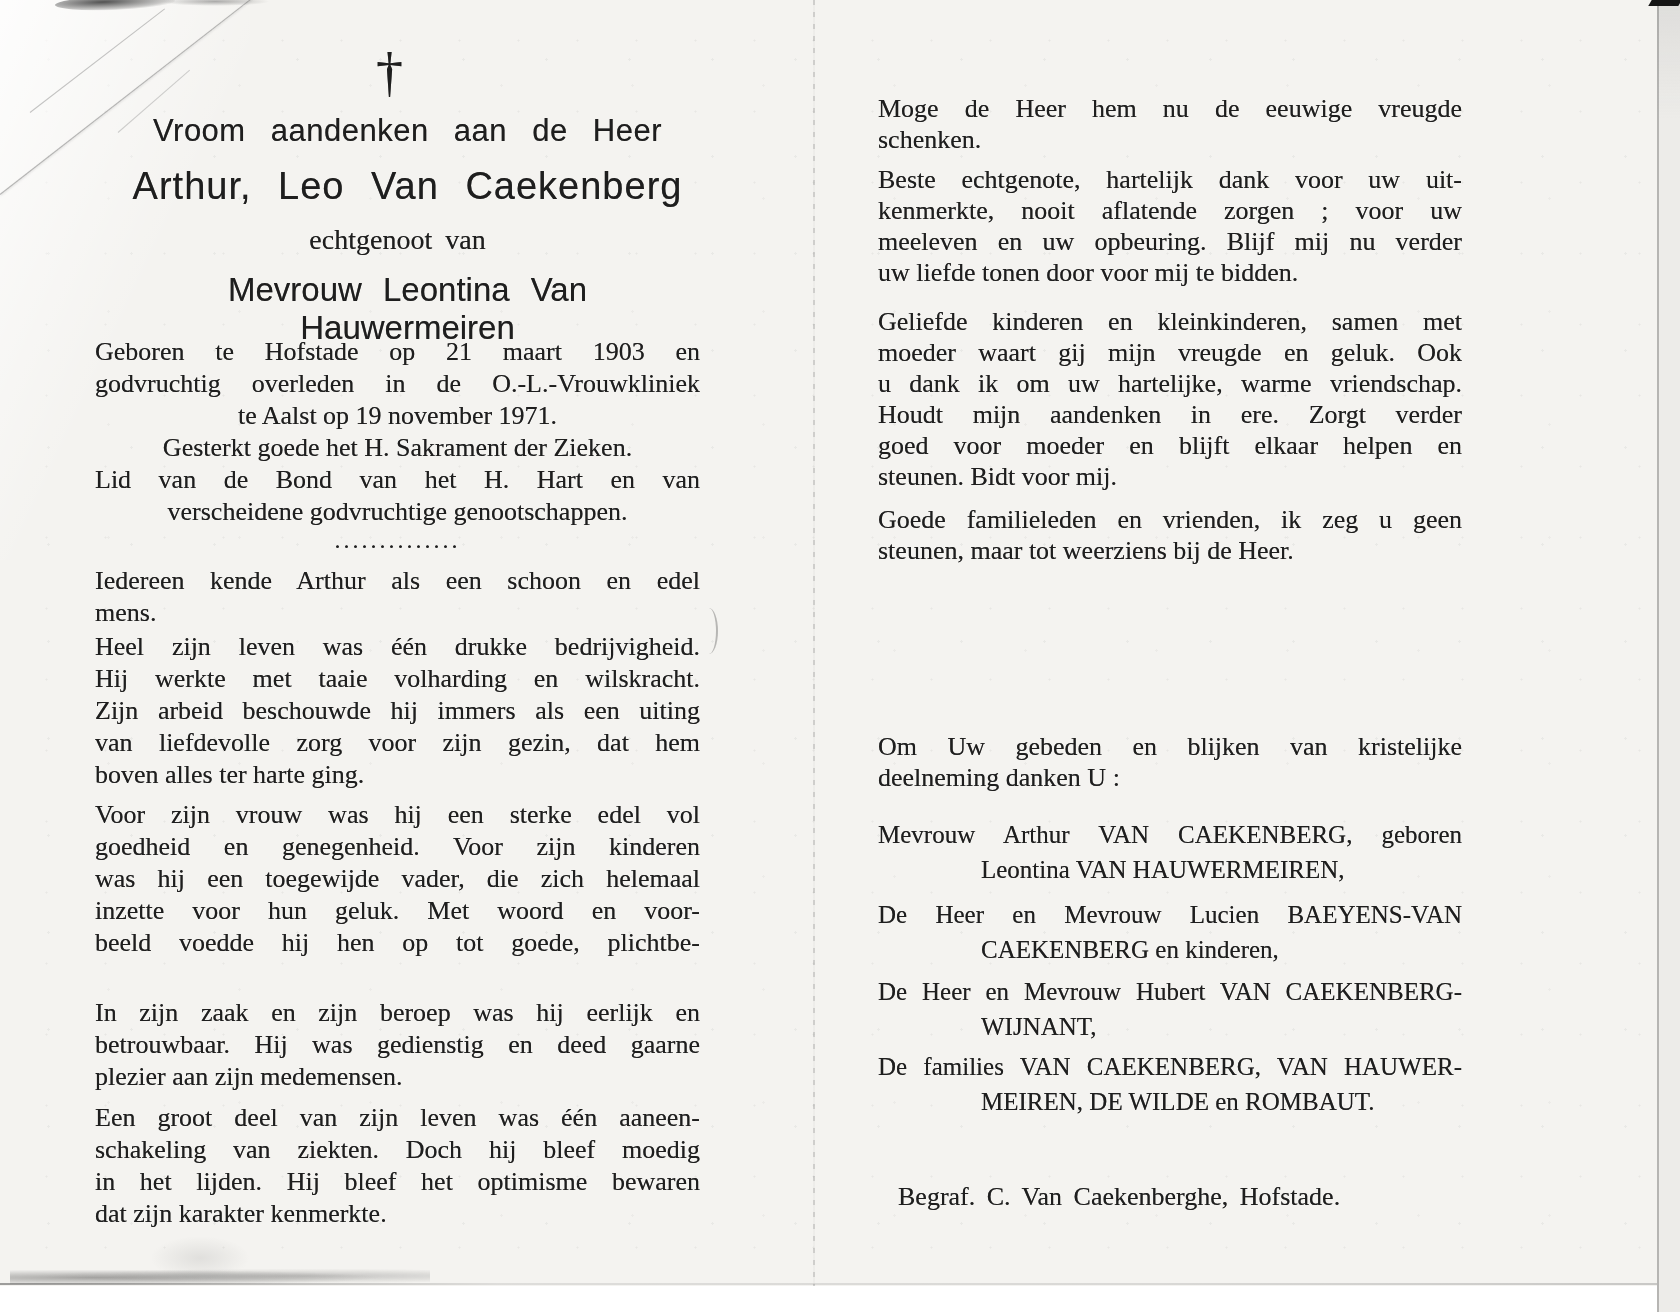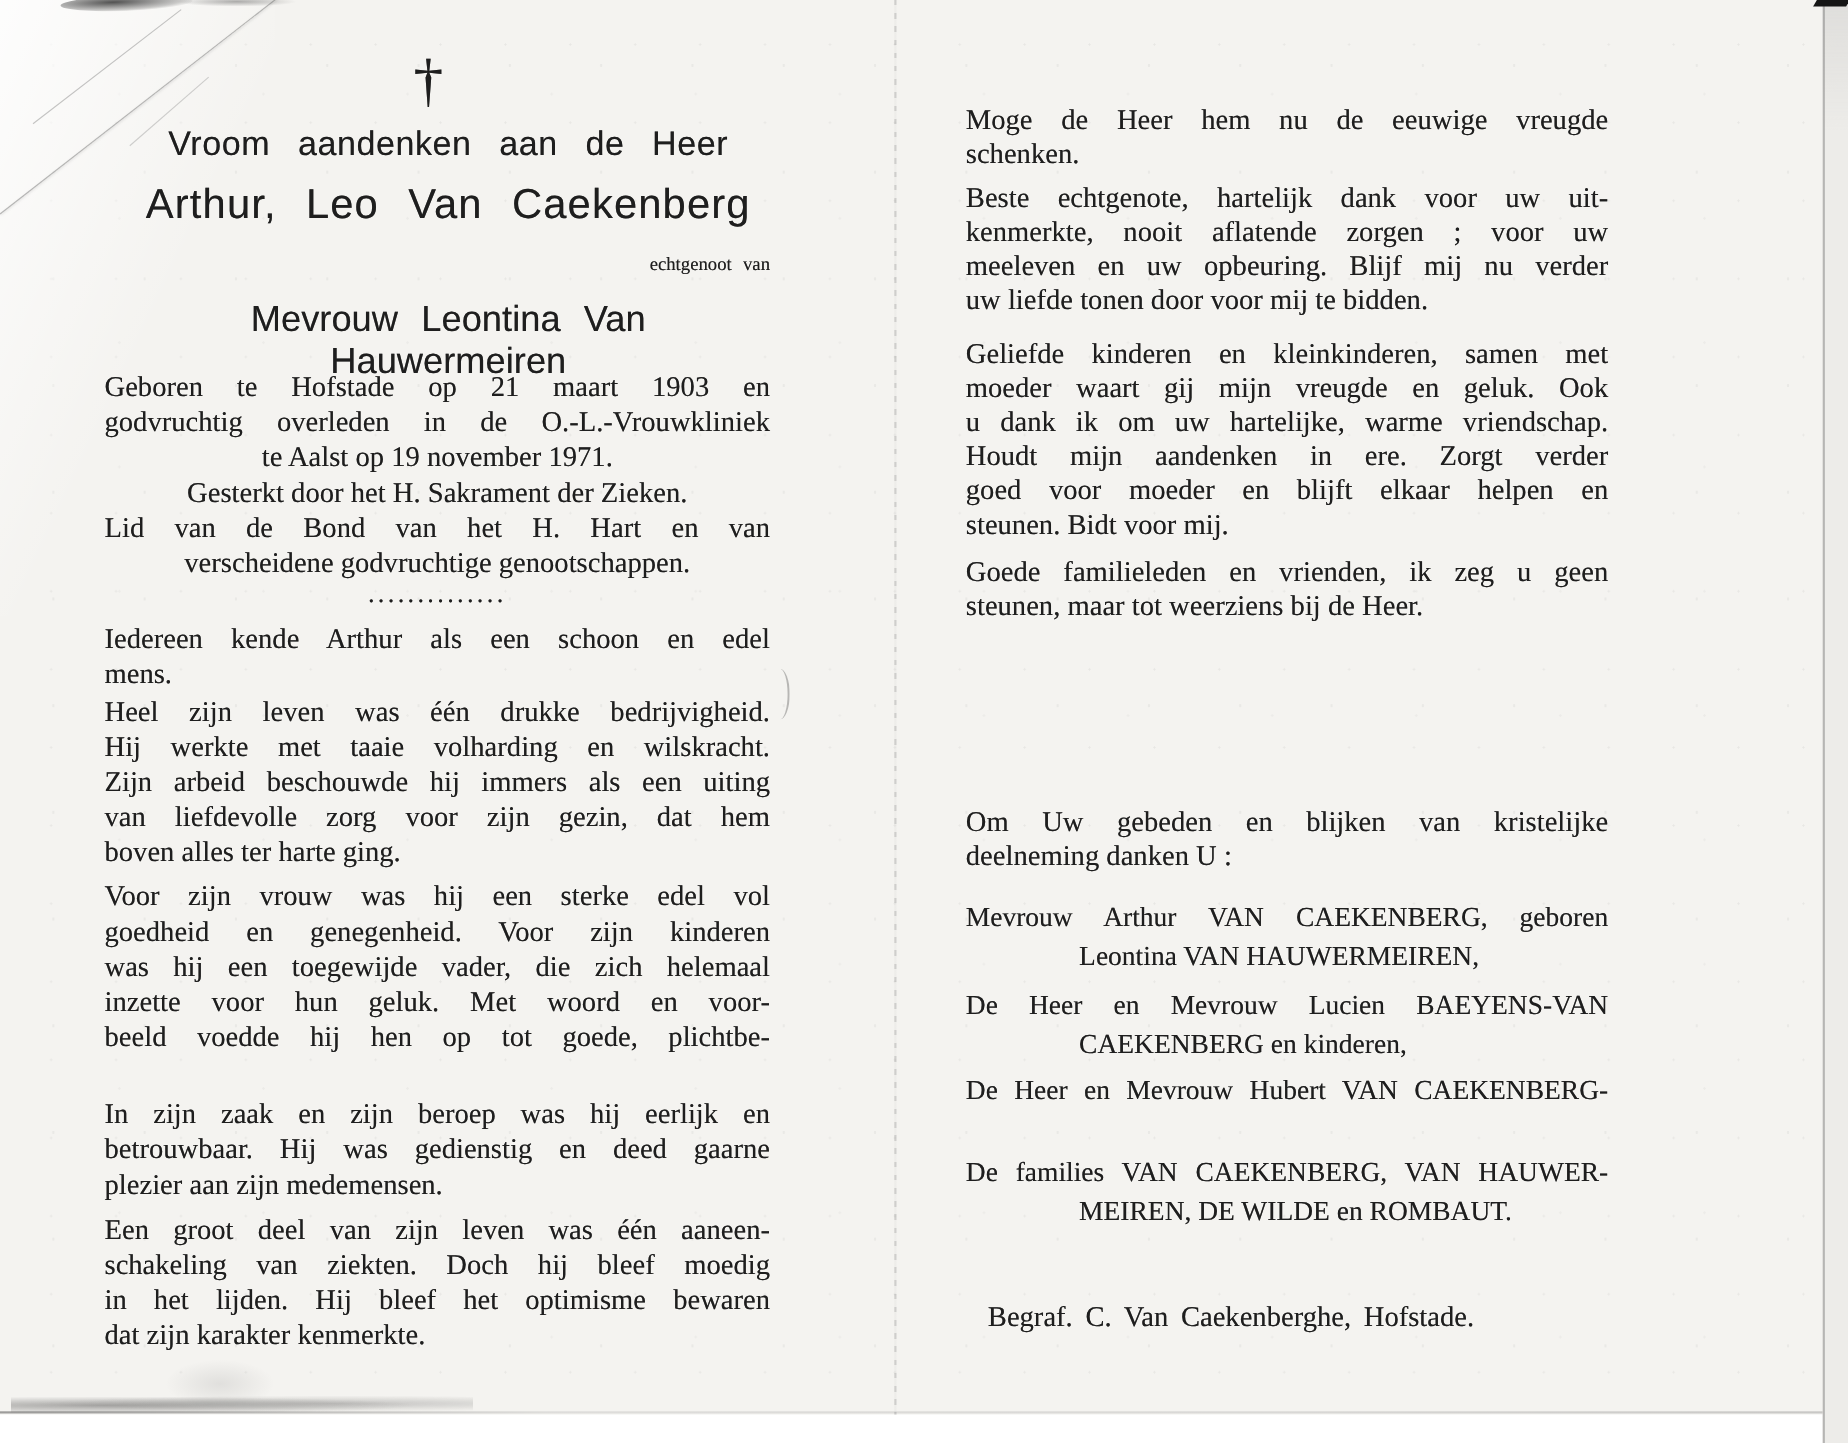--- a/index.html
+++ b/index.html
@@ -19,21 +19,21 @@
   .blk{position:absolute;left:0;right:0;}
   .ln{font-size:26px;line-height:32px;text-align:justify;text-align-last:justify;}
   .page-right .ln{line-height:31px;}
   .ln.end{text-align-last:left;}
   .ln.ctr{text-align:center;text-align-last:center;}
   .ln.ind{text-align:right;text-align-last:left;padding-left:103px;}
   .sans{font-family:Liberation Sans, sans-serif;margin-left:20px;}
   .cross{top:44px;font-size:54px;line-height:58px;text-align:center;margin-left:-16px;}
   .intro{top:113px;font-size:31px;line-height:36px;text-align:center;word-spacing:16px;letter-spacing:0.5px;}
   .name{top:164px;font-size:38px;line-height:44px;text-align:center;word-spacing:15px;letter-spacing:1px;}
-  .relation{top:224px;font-size:17px;line-height:32px;text-align:right;word-spacing:6px;}
+  .relation{top:224px;font-size:28px;line-height:32px;text-align:center;word-spacing:6px;}
   .spouse{top:271px;font-size:33px;line-height:38px;text-align:center;word-spacing:12px;}
   .vitals{top:336px;}
   .sep{top:530px;font-size:24px;line-height:20px;letter-spacing:3px;text-align:center;}
   .p1{top:565px;} .p2{top:631px;} .p3{top:799px;} .p4{top:997px;} .p5{top:1102px;}
   .rp1{top:93px;} .rp2{top:164px;} .rp3{top:306px;} .rp4{top:504px;}
   .thanks{top:731px;}
   .ack .ln{font-size:25px;line-height:35px;}
   .a1{top:817px;} .a2{top:897px;} .a3{top:974px;} .a4{top:1049px;}
   .undertaker{top:1181px;}
   .undertaker .ln{text-align:left;text-align-last:left;padding-left:20px;word-spacing:5px;}
@@ -89,21 +89,21 @@
       <div class="blk txt cross">†</div>
       <div class="blk txt sans intro">Vroom aandenken aan de Heer</div>
       <div class="blk txt sans name">Arthur, Leo Van Caekenberg</div>
       <div class="blk txt relation">echtgenoot van</div>
       <div class="blk txt sans spouse">Mevrouw Leontina Van Hauwermeiren</div>
 
       <div class="blk vitals">
         <div class="txt ln">Geboren te Hofstade op 21 maart 1903 en</div>
         <div class="txt ln">godvruchtig overleden in de O.-L.-Vrouwkliniek</div>
         <div class="txt ln ctr">te Aalst op 19 november 1971.</div>
-        <div class="txt ln ctr">Gesterkt door het H. Sakrament der Zieken.</div>
+        <div class="txt ln ctr">Gesterkt goede het H. Sakrament der Zieken.</div>
         <div class="txt ln">Lid van de Bond van het H. Hart en van</div>
         <div class="txt ln ctr">verscheidene godvruchtige genootschappen.</div>
       </div>
 
       <div class="blk txt sep">..............</div>
 
       <div class="blk p1">
         <div class="txt ln">Iedereen kende Arthur als een schoon en edel</div>
         <div class="txt ln end">mens.</div>
       </div>
@@ -166,20 +166,21 @@
       <div class="blk ack a1">
         <div class="txt ln">Mevrouw Arthur VAN CAEKENBERG, geboren</div>
         <div class="txt ln ind">Leontina VAN HAUWERMEIREN,</div>
       </div>
       <div class="blk ack a2">
         <div class="txt ln">De Heer en Mevrouw Lucien BAEYENS-VAN</div>
         <div class="txt ln ind">CAEKENBERG en kinderen,</div>
       </div>
       <div class="blk ack a3">
         <div class="txt ln">De Heer en Mevrouw Hubert VAN CAEKENBERG-</div>
+        <div class="txt ln ind">WIJNANT,</div>
       </div>
       <div class="blk ack a4">
         <div class="txt ln">De families VAN CAEKENBERG, VAN HAUWER-</div>
         <div class="txt ln ind">MEIREN, DE WILDE en ROMBAUT.</div>
       </div>
 
       <div class="blk undertaker">
         <div class="txt ln end">Begraf. C. Van Caekenberghe, Hofstade.</div>
       </div>
     </div>

